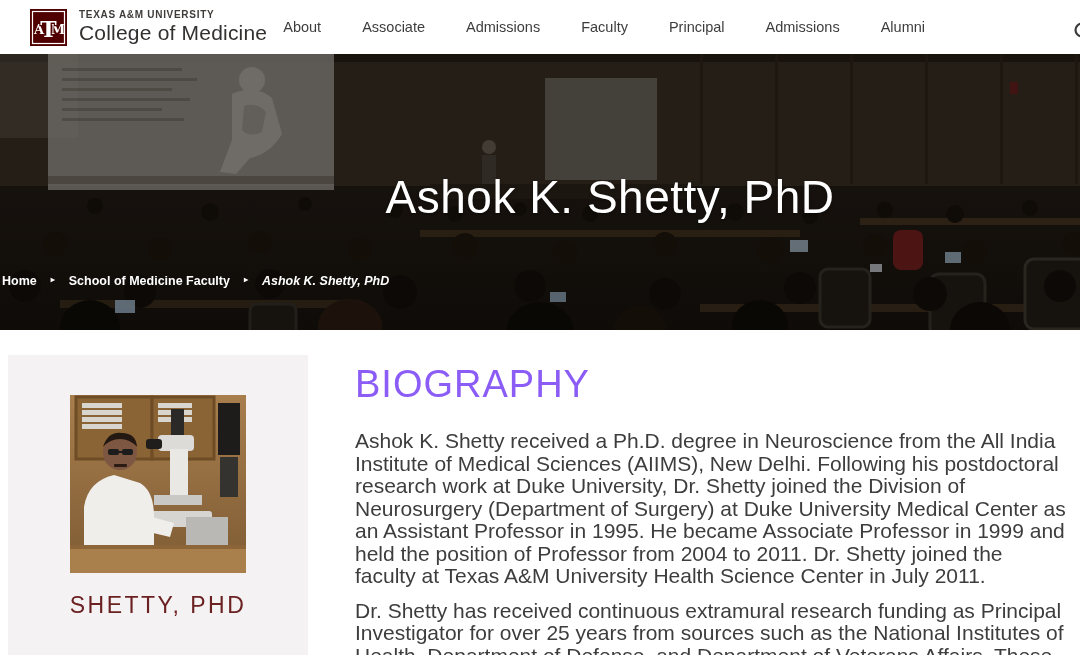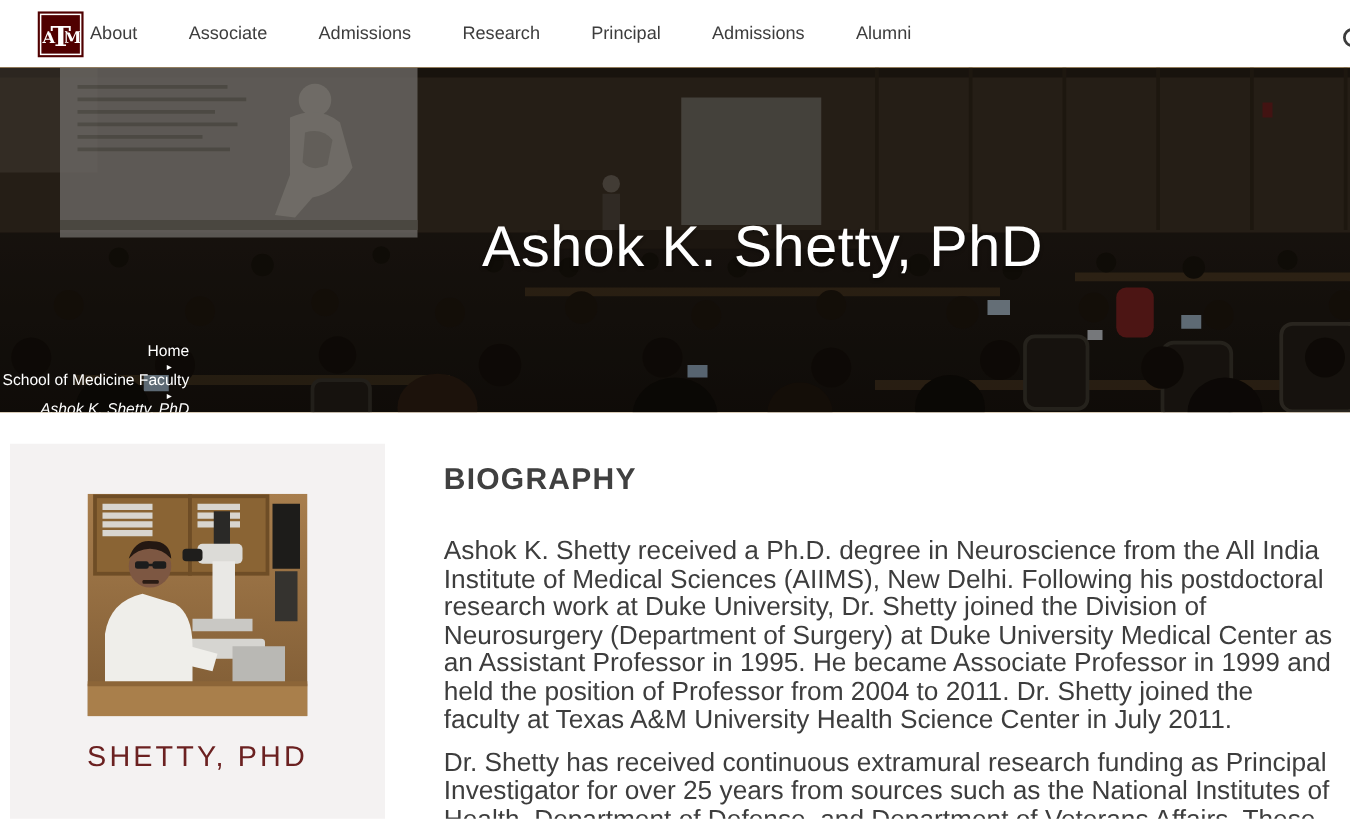--- a/index.html
+++ b/index.html
@@ -16,85 +16,89 @@
   }
   .logo-box { width: 37px; height: 37px; flex: 0 0 auto; cursor: pointer; }
   .wordmark { margin-left: 12px; cursor: pointer; }
   .wordmark .univ {
     font-size: 10px; font-weight: bold; letter-spacing: 0.7px;
     color: #3f3b38;
   }
   .wordmark .college {
     font-size: 21px; color: #333130; margin-top: 1px; letter-spacing: 0.2px;
   }
-  .main-nav { display: flex; align-items: center; margin-left: 5px; }
+  .main-nav { display: flex; align-items: center; margin-left: 16px; }
   .nav-item {
     font-size: 14.5px; color: #3d3d3d; margin-right: 41px;
     cursor: pointer; white-space: nowrap;
   }
   .search-clip {
     position: absolute; right: 0; top: 21px; width: 7px; height: 22px;
     overflow: hidden; cursor: pointer;
   }
 
   
   .hero { position: relative; height: 276px; background: #a16207; overflow: hidden; }
   .hero-scene { position: absolute; left: 0; top: 0; width: 1220px; height: 276px; }
   .hero-title {
     position: absolute; left: 0; top: 116px; width: 1220px;
     text-align: center; color: #ffffff; font-size: 46px; font-weight: 400;
     letter-spacing: 0.5px; text-shadow: 0 1px 3px rgba(0,0,0,0.35);
   }
   .breadcrumb {
-    position: absolute; left: 2px; top: 220px; display: flex; align-items: flex-end;
-    color: #ffffff; font-size: 12.5px; font-weight: normal; flex-direction: column;
+    position: absolute; left: 2px; top: 220px; display: flex; align-items: flex-start;
+    color: #ffffff; font-size: 12.5px; font-weight: bold;
   }
   .crumb { cursor: pointer; }
   .crumb.current { font-style: italic; cursor: default; }
   .crumb-sep { font-size: 8px; margin: 0 14px; position: relative; top: 1px; }
 
   
   .main-area { position: relative; height: 325px; background: #fff; }
 
   .profile-card {
     position: absolute; left: 8px; top: 25px; width: 300px; height: 312px;
     background: #f4f2f2; text-align: center;
   }
   .profile-photo { display: block; margin: 40px auto 0; width: 176px; height: 178px; }
   .profile-name {
     margin-top: 10px; color: #6b2121; font-size: 23px;
     letter-spacing: 2.5px; line-height: 44px; font-weight: 400;
   }
 
   .bio { position: absolute; left: 355px; top: 36px; width: 714px; }
   .bio h1 {
-    color: #404040; font-size: 24px; font-weight: 700;
+    color: #8b5cf6; font-size: 38px; font-weight: 400;
     letter-spacing: 1px; line-height: 36px; margin: 0 0 28px 0;
   }
   .bio p {
     font-size: 21px; line-height: 22.5px; color: #3d3d3d;
     margin: 0 0 12px 0;
   }
 </style>
 </head>
 <body>
 
 <header class="site-header">
   <svg class="logo-box" viewBox="0 0 37 37">
     <rect x="0" y="0" width="37" height="37" fill="#500000"></rect>
     <rect x="2.5" y="2.5" width="32" height="32" fill="none" stroke="#ffffff" stroke-width="1.2"></rect>
     <text x="9" y="25" font-family="DejaVu Serif, serif" font-size="13" font-weight="bold" fill="#ffffff" text-anchor="middle">A</text>
     <text x="28" y="25" font-family="DejaVu Serif, serif" font-size="13" font-weight="bold" fill="#ffffff" text-anchor="middle">M</text>
     <text x="18.5" y="28" font-family="DejaVu Serif, serif" font-size="22" font-weight="bold" fill="#ffffff" stroke="#500000" stroke-width="2.5" paint-order="stroke" text-anchor="middle">T</text>
   </svg>
+  <div class="wordmark">
+    <div class="univ">TEXAS A&amp;M UNIVERSITY</div>
+    <div class="college">College of Medicine</div>
+  </div>
   <nav class="main-nav">
     <span class="nav-item">About</span>
     <span class="nav-item">Associate</span>
     <span class="nav-item">Admissions</span>
-    <span class="nav-item">Research</span>
+    <span class="nav-item">Faculty</span>
     <span class="nav-item">Principal</span>
     <span class="nav-item">Admissions</span>
     <span class="nav-item">Alumni</span>
   </nav>
   <div class="search-clip">
     <svg width="22" height="22" viewBox="0 0 22 22">
       <circle cx="9" cy="9" r="6.5" fill="none" stroke="#3c3c3c" stroke-width="2.2"></circle>
       <line x1="14" y1="14" x2="20" y2="20" stroke="#3c3c3c" stroke-width="2.2"></line>
     </svg>
   </div>

